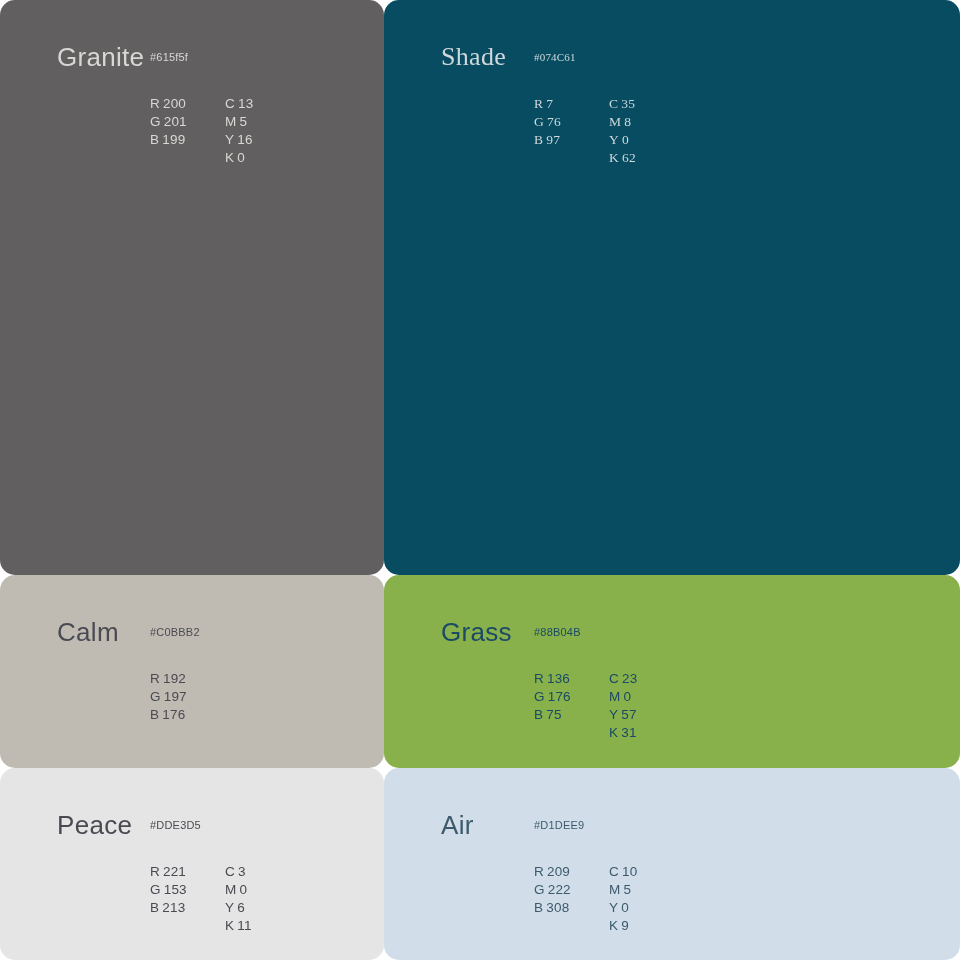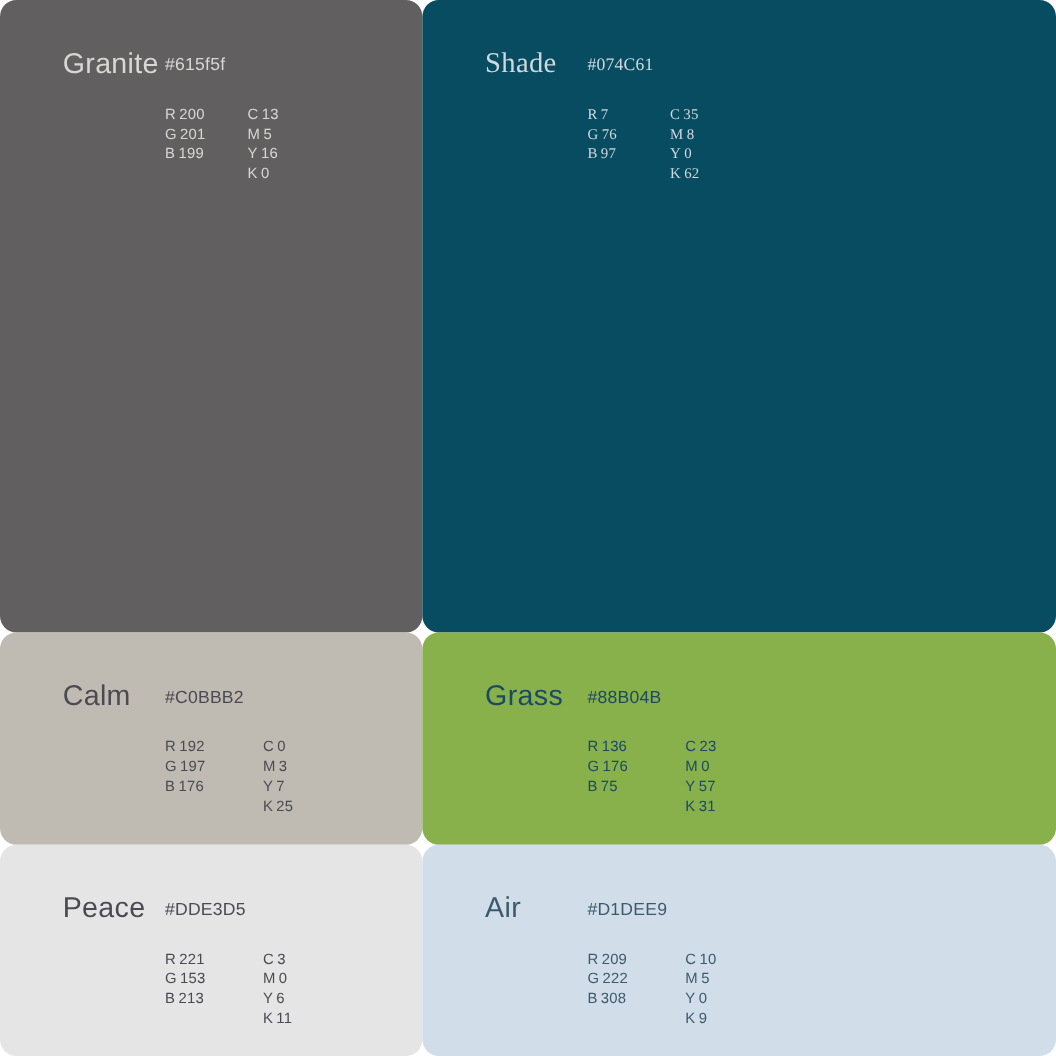--- a/index.html
+++ b/index.html
@@ -36,21 +36,21 @@
   }
 
   .swatch-name {
     font-size: 26px;
     font-weight: 400;
     letter-spacing: 0.3px;
     line-height: 1;
   }
 
   .swatch-hex {
-    font-size: 16px;
+    font-size: 11px;
     font-weight: 400;
     letter-spacing: 0.2px;
     line-height: 1;
     margin-left: 0;
     position: absolute;
     left: 93px;
     top: 8px;
   }
 
   .swatch-values {
@@ -73,21 +73,21 @@
     font-size: 13.5px;
     line-height: 18px;
     letter-spacing: 0.2px;
     height: 18px;
   }
 
   .value-row .vlabel { margin-right: 3px; }
 
   
   .swatch.compact .swatch-header { top: 44px; }
-  .swatch.compact .swatch-values { top: 95px; gap: 14px; }
+  .swatch.compact .swatch-values { top: 95px; }
 </style>
 </head>
 <body>
 
 <div id="palette">
     <div class="swatch" style="background: rgb(97, 95, 95); color: rgb(217, 215, 212);">
       <div class="swatch-header">
         <span class="swatch-name">Granite</span>
         <span class="swatch-hex">#615f5f</span>
       </div>
@@ -127,26 +127,20 @@
     <div class="swatch compact" style="background: rgb(192, 187, 178); color: rgb(74, 74, 82);">
       <div class="swatch-header">
         <span class="swatch-name">Calm</span>
         <span class="swatch-hex">#C0BBB2</span>
       </div>
       <div class="swatch-values">
         <div class="value-col rgb">
           <div class="value-row"><span class="vlabel">R</span><span class="vnum">192</span></div>
           <div class="value-row"><span class="vlabel">G</span><span class="vnum">197</span></div>
           <div class="value-row"><span class="vlabel">B</span><span class="vnum">176</span></div>
-        </div>
-        <div class="value-col cmyk">
-          <div class="value-row"><span class="vlabel">C</span><span class="vnum">0</span></div>
-          <div class="value-row"><span class="vlabel">M</span><span class="vnum">3</span></div>
-          <div class="value-row"><span class="vlabel">Y</span><span class="vnum">7</span></div>
-          <div class="value-row"><span class="vlabel">K</span><span class="vnum">25</span></div>
         </div>
       </div>
     </div>
     <div class="swatch compact" style="background: rgb(136, 176, 75); color: rgb(27, 74, 102);">
       <div class="swatch-header">
         <span class="swatch-name">Grass</span>
         <span class="swatch-hex">#88B04B</span>
       </div>
       <div class="swatch-values">
         <div class="value-col rgb">

